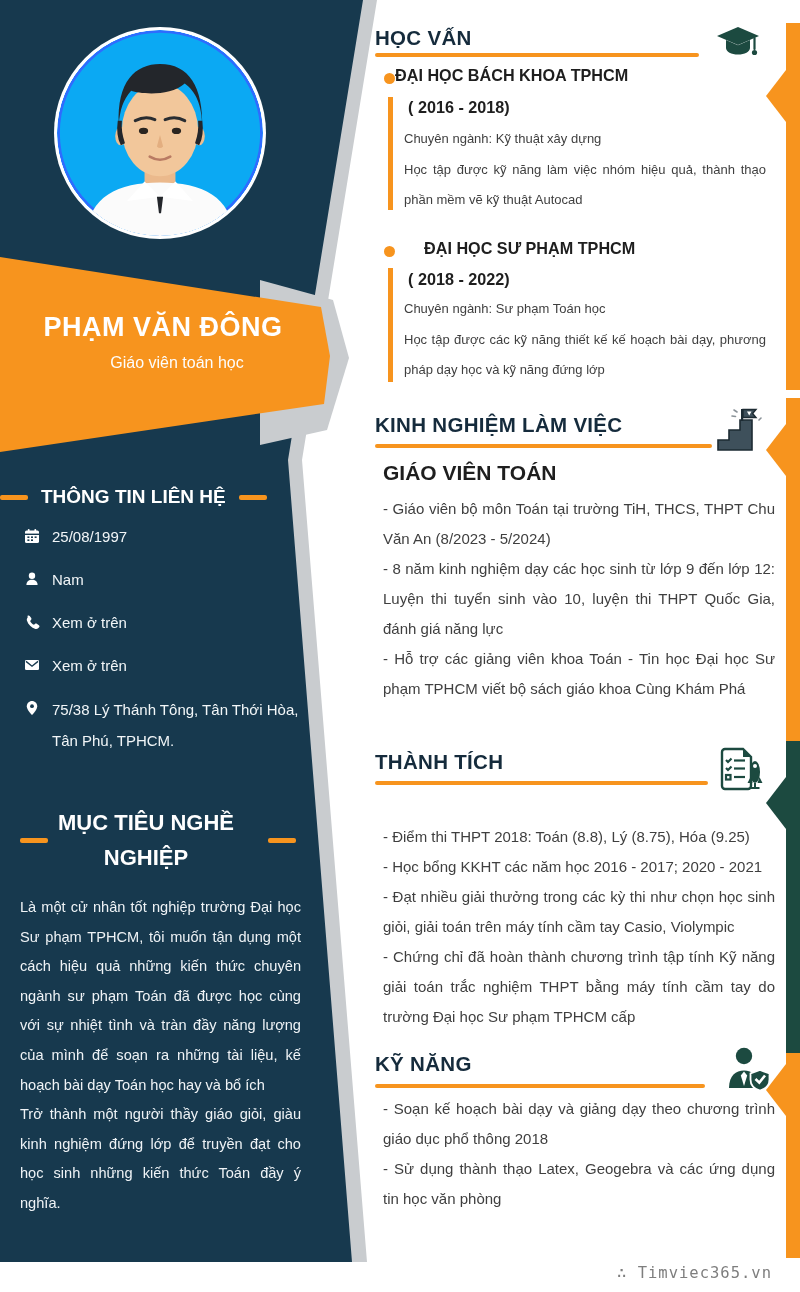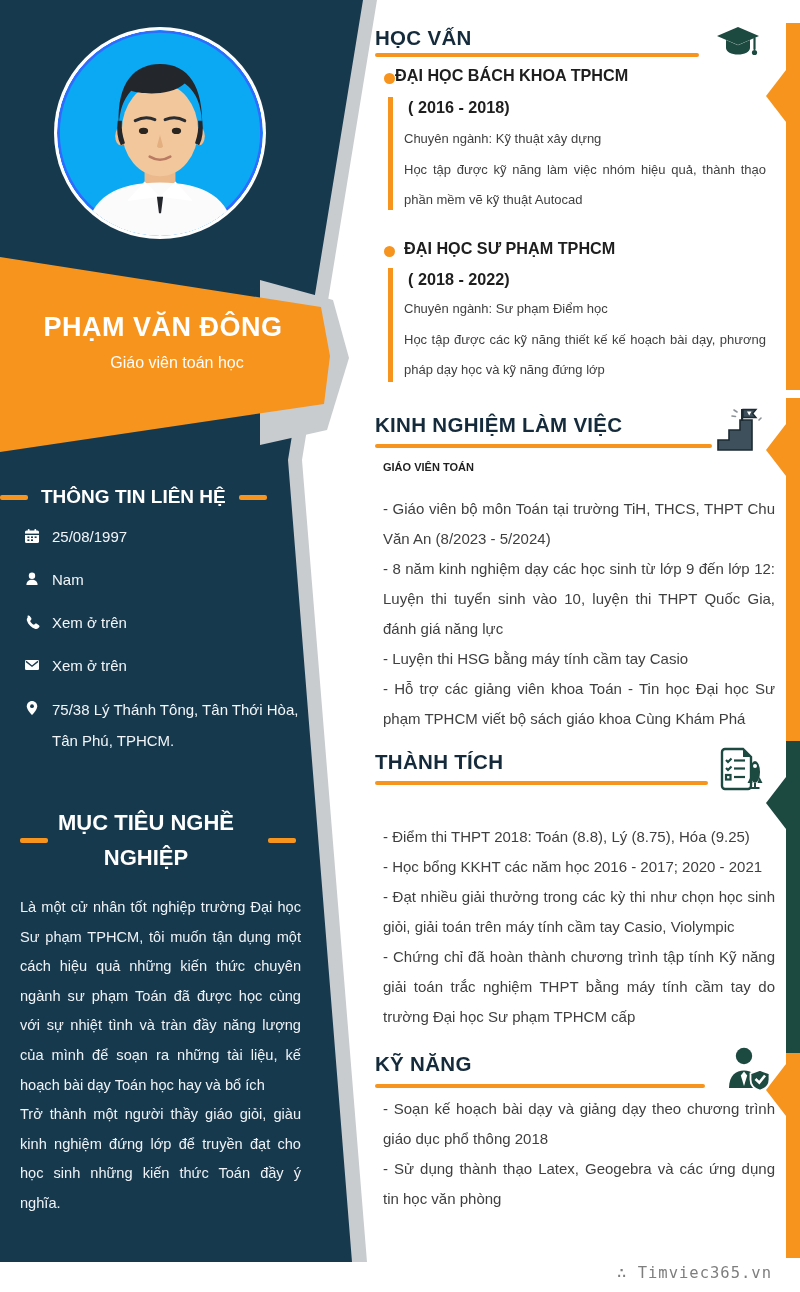--- a/index.html
+++ b/index.html
@@ -41,21 +41,21 @@
   .sec-head { font-size:20.5px; font-weight:bold; color:#152B3C; letter-spacing:.3px; }
   .sec-line { width:324px; height:4px; background:#F7941E; border-radius:2px; }
 
   .edu-bullet { width:11px; height:11px; border-radius:50%; background:#F7941E; }
   .edu-title  { font-size:16.2px; font-weight:bold; color:#1E1E1E; }
   .edu-date   { font-size:16.2px; font-weight:bold; color:#1E1E1E; }
   .edu-bar    { width:4.5px; background:#F7941E; }
   .edu-body   { width:362px; font-size:13px; line-height:30.5px; color:#3F3F3F; }
   .edu-desc   { text-align:justify; }
 
-  .exp-title { font-size:11px; font-weight:bold; color:#1E1E1E; }
+  .exp-title { font-size:21px; font-weight:bold; color:#1E1E1E; }
   .blist { width:392px; font-size:15px; line-height:30px; color:#3F3F3F; }
   .blist div { text-align:justify; }
 
   .footer-mark { left:520px; top:1264px; width:252px; text-align:right;
                  font-family:"DejaVu Sans Mono", monospace;
                  font-size:15.5px; color:#7E7E7E; letter-spacing:1px; }
 </style>
 </head>
 <body>
 
@@ -191,25 +191,25 @@
 <div class="abs edu-bullet" style="left:384px;top:73px"></div>
 <div class="abs edu-title" style="left:395px;top:66px">ĐẠI HỌC BÁCH KHOA TPHCM</div>
 <div class="abs edu-date" style="left:408px;top:98px">( 2016 - 2018)</div>
 <div class="abs edu-bar" style="left:388px;top:97px;height:113px"></div>
 <div class="abs edu-body" style="left:404px;top:124px">
   <div>Chuyên ngành: Kỹ thuật xây dựng</div>
   <div class="edu-desc">Học tập được kỹ năng làm việc nhóm hiệu quả, thành thạo phần mềm vẽ kỹ thuật Autocad</div>
 </div>
 
 <div class="abs edu-bullet" style="left:384px;top:246px"></div>
-<div class="abs edu-title" style="left:404px;top:239px">ĐẠI HỌC SƯ PHẠM TPHCM</div>
+<div class="abs edu-title" style="left:424px;top:239px">ĐẠI HỌC SƯ PHẠM TPHCM</div>
 <div class="abs edu-date" style="left:408px;top:270px">( 2018 - 2022)</div>
 <div class="abs edu-bar" style="left:388px;top:268px;height:114px"></div>
 <div class="abs edu-body" style="left:404px;top:294px">
-  <div>Chuyên ngành: Sư phạm Điểm học</div>
+  <div>Chuyên ngành: Sư phạm Toán học</div>
   <div class="edu-desc">Học tập được các kỹ năng thiết kế kế hoạch bài dạy, phương pháp dạy học và kỹ năng đứng lớp</div>
 </div>
 
 <div class="abs sec-head" style="left:375px;top:413px">KINH NGHIỆM LÀM VIỆC</div>
 <div class="abs sec-line" style="left:375px;top:444px;width:337px"></div>
 <svg class="abs" style="left:714px;top:406px" width="48" height="46" viewBox="0 0 48 46">
   <path d="M4 44 V34 h11 V24 h11 V14 h12 V44 z" fill="#3E505B" stroke="#1D2B33" stroke-width="1.6"></path>
   <rect x="27" y="3" width="2.2" height="12" fill="#1D2B33"></rect>
   <path d="M29 3.5 h13 l-3.4 4 3.4 4 h-13 z" fill="#3E505B" stroke="#1D2B33" stroke-width="1.4"></path>
   <polygon points="33,5.5 37.5,5.5 35.2,9.5" fill="#fff"></polygon>
@@ -217,21 +217,20 @@
     <line x1="20" y1="4" x2="23" y2="6"></line>
       <line x1="18" y1="10" x2="21.5" y2="10.5"></line>
       <line x1="45" y1="14" x2="47" y2="12"></line>
   </g>
 </svg>
 
 <div class="abs exp-title" style="left:383px;top:461px">GIÁO VIÊN TOÁN</div>
 <div class="abs blist" style="left:383px;top:494px">
   <div>- Giáo viên bộ môn Toán tại trường TiH, THCS, THPT Chu Văn An (8/2023 - 5/2024)</div>
   <div>- 8 năm kinh nghiệm dạy các học sinh từ lớp 9 đến lớp 12: Luyện thi tuyển sinh vào 10, luyện thi THPT Quốc Gia, đánh giá năng lực</div>
-  <div>- Luyện thi HSG bằng máy tính cầm tay Casio</div>
   <div>- Hỗ trợ các giảng viên khoa Toán - Tin học Đại học Sư phạm TPHCM viết bộ sách giáo khoa Cùng Khám Phá</div>
 </div>
 
 <div class="abs sec-head" style="left:375px;top:750px">THÀNH TÍCH</div>
 <div class="abs sec-line" style="left:375px;top:781px;width:333px"></div>
 <svg class="abs" style="left:718px;top:746px" width="46" height="46" viewBox="0 0 46 46">
   <path d="M4 6 a3 3 0 0 1 3 -3 h18 l8 8 v29 a3 3 0 0 1 -3 3 H7 a3 3 0 0 1 -3 -3 z" fill="#fff" stroke="#1C4A40" stroke-width="2.4"></path>
   <path d="M25 3 l8 8 h-8 z" fill="#1C4A40"></path>
   <g stroke="#1C4A40" stroke-width="2.2" fill="none">
     <path d="M8 14 l2 2 3.5 -3.5"></path>

